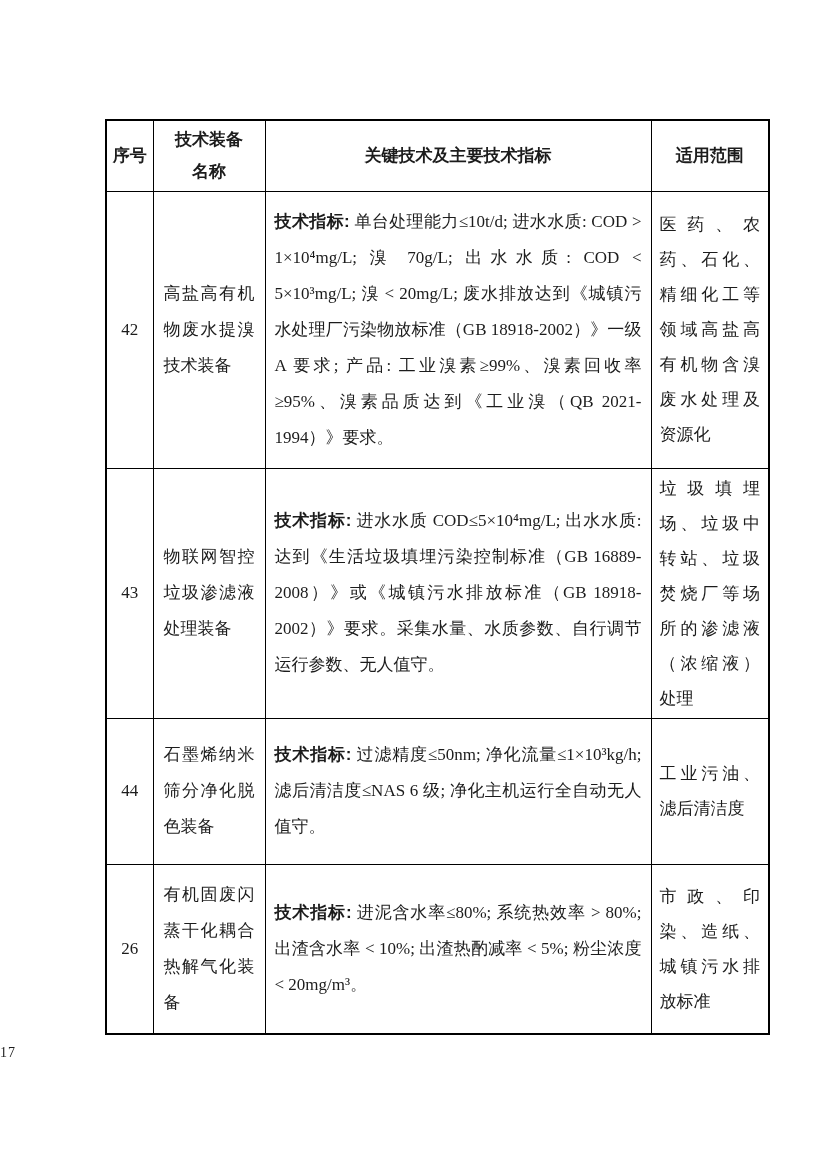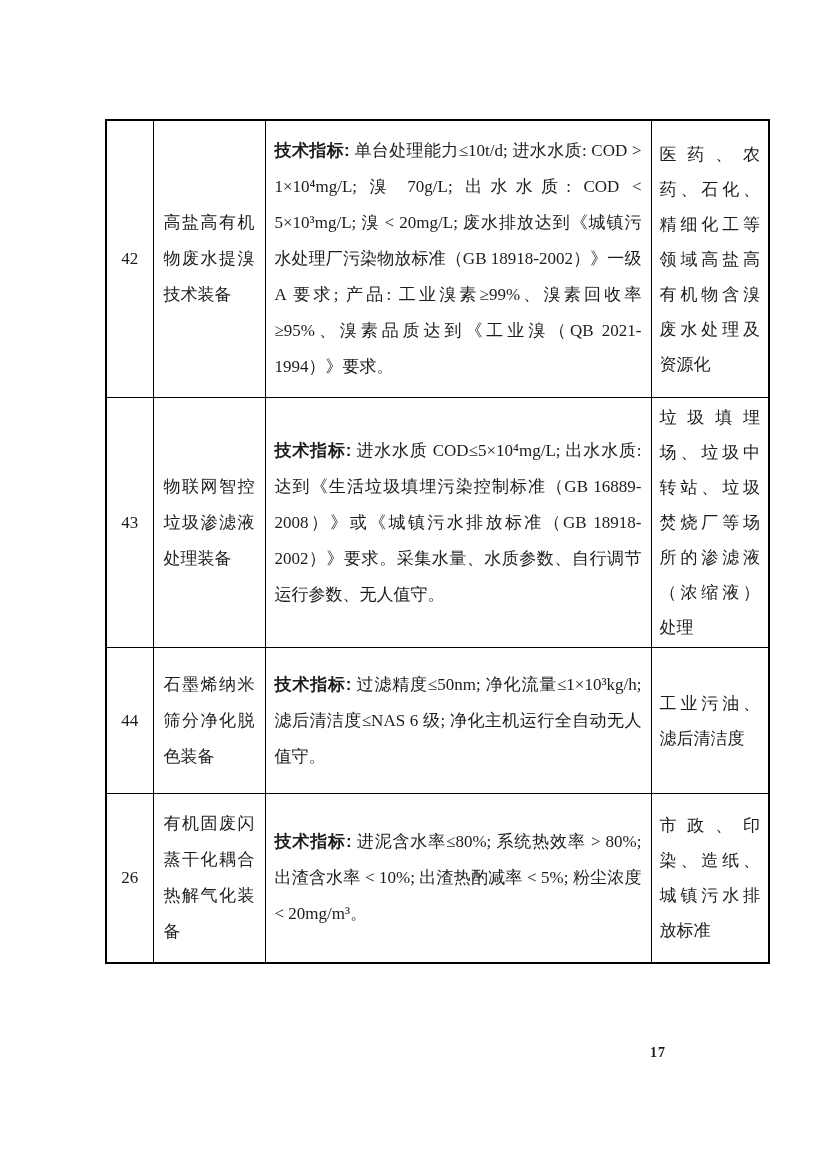--- a/index.html
+++ b/index.html
@@ -92,37 +92,42 @@
     font-size: 18px;
     text-align: left;
     vertical-align: middle;
     padding: 0 6px;
   }
   .page-number {
     position: absolute;
     top: 1045px;
     left: 0;
     width: 666px;
-    text-align: right;
+    text-align: left;
     font-size: 14px;
     letter-spacing: 1px;
-    font-weight: bold;
   }
 </style>
 </head>
 <body>
 
 <table class="tech-table">
   <colgroup>
     <col class="c-no">
       <col class="c-name">
       <col class="c-tech">
       <col class="c-scope">
   </colgroup>
   <tbody>
+    <tr class="row-header">
+      <th class="h-no">序号</th>
+      <th class="h-name">技术装备名称</th>
+      <th class="h-tech">关键技术及主要技术指标</th>
+      <th class="h-scope">适用范围</th>
+    </tr>
 
     <tr class="row-42">
       <td class="cell-no">42</td>
       <td class="cell-name">高盐高有机物废水提溴技术装备</td>
       <td class="cell-tech"><span class="indicator-label">技术指标:</span><span> 单台处理能力≤10t/d; 进水水质: COD &gt; 1×10⁴mg/L; 溴 70g/L; 出水水质: COD &lt; 5×10³mg/L; 溴 &lt; 20mg/L; 废水排放达到《城镇污水处理厂污染物放标准（GB 18918-2002）》一级 A 要求; 产品: 工业溴素≥99%、溴素回收率≥95%、溴素品质达到《工业溴（QB 2021-1994）》要求。</span></td>
       <td class="cell-scope">医药、农药、石化、精细化工等领域高盐高有机物含溴废水处理及资源化</td>
     </tr>
 
     <tr class="row-43">
       <td class="cell-no">43</td>

